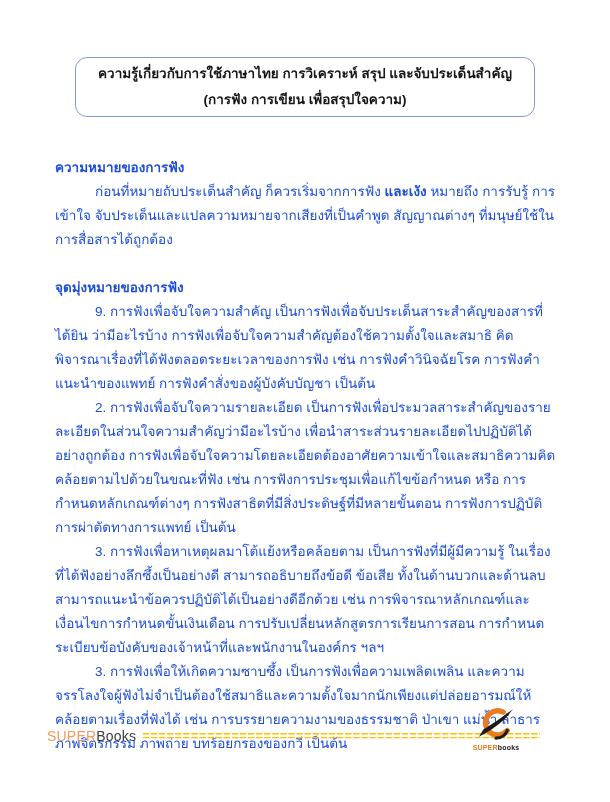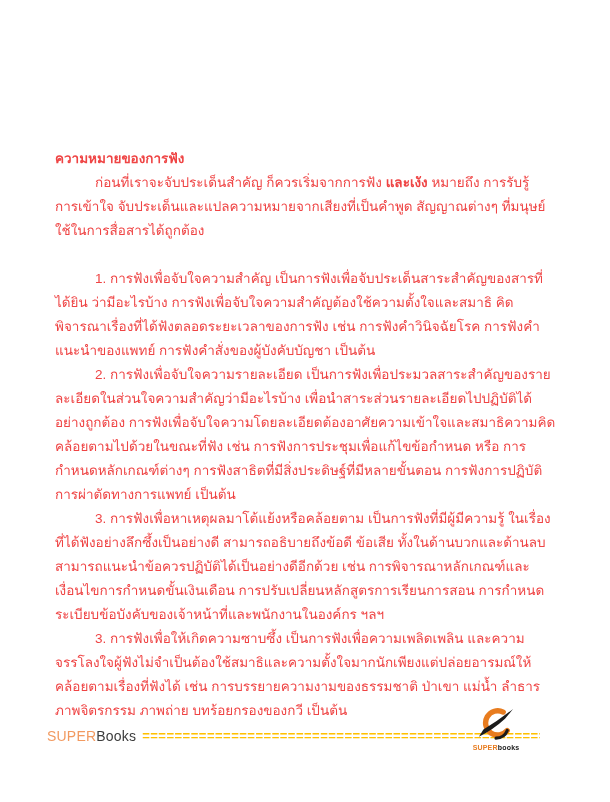--- a/index.html
+++ b/index.html
@@ -31,25 +31,25 @@
     font-weight:bold;
     color:#161616;
     text-align:center;
     line-height:1.6;
     white-space:nowrap;
   }
 
   
   .content {
     position:absolute;
-    left:55px; top:147px;
+    left:55px; top:156px;
     width:501px;
     font-size:13.5px;
     line-height:24px;
-    color:#ef4444;
+    color:#1d4ed8;
   }
   .section-heading {
     font-weight:bold;
     font-size:13.5px;
     margin:0;
   }
   .para {
     margin:0;
     text-indent:40px;
     text-align:left;
@@ -104,29 +104,34 @@
     letter-spacing:0.2px;
   }
   .logo-text .lt-super { color:#e87c1f; }
   .logo-text .lt-books { color:#1a1a1a; }
 </style>
 </head>
 <body>
 
 <div class="page">
 
+  <div class="title-box">
+    <div class="title-line">ความรู้เกี่ยวกับการใช้ภาษาไทย การวิเคราะห์ สรุป และจับประเด็นสำคัญ</div>
+    <div class="title-line">(การฟัง การเขียน เพื่อสรุปใจความ)</div>
+  </div>
 
   <div class="content">
 
     <h3 class="section-heading">ความหมายของการฟัง</h3>
-    <p class="para"><span>ก่อนที่เราจะจับประเด็นสำคัญ ก็ควรเริ่มจากการฟัง </span><span class="bold-inline">และเงัง</span><span> หมายถึง  การรับรู้ การเข้าใจ จับประเด็นและแปลความหมายจากเสียงที่เป็นคำพูด สัญญาณต่างๆ ที่มนุษย์ใช้ในการสื่อสารได้ถูกต้อง</span></p>
+    <p class="para"><span>ก่อนที่หมายถับประเด็นสำคัญ ก็ควรเริ่มจากการฟัง </span><span class="bold-inline">และเงัง</span><span> หมายถึง  การรับรู้ การเข้าใจ จับประเด็นและแปลความหมายจากเสียงที่เป็นคำพูด สัญญาณต่างๆ ที่มนุษย์ใช้ในการสื่อสารได้ถูกต้อง</span></p>
 
     <div class="section-gap"></div>
 
-    <p class="para">1. การฟังเพื่อจับใจความสำคัญ เป็นการฟังเพื่อจับประเด็นสาระสำคัญของสารที่ได้ยิน ว่ามีอะไรบ้าง การฟังเพื่อจับใจความสำคัญต้องใช้ความตั้งใจและสมาธิ คิดพิจารณาเรื่องที่ได้ฟังตลอดระยะเวลาของการฟัง เช่น การฟังคำวินิจฉัยโรค การฟังคำแนะนำของแพทย์ การฟังคำสั่งของผู้บังคับบัญชา เป็นต้น</p>
+    <h3 class="section-heading">จุดมุ่งหมายของการฟัง</h3>
+    <p class="para">9. การฟังเพื่อจับใจความสำคัญ เป็นการฟังเพื่อจับประเด็นสาระสำคัญของสารที่ได้ยิน ว่ามีอะไรบ้าง การฟังเพื่อจับใจความสำคัญต้องใช้ความตั้งใจและสมาธิ คิดพิจารณาเรื่องที่ได้ฟังตลอดระยะเวลาของการฟัง เช่น การฟังคำวินิจฉัยโรค การฟังคำแนะนำของแพทย์ การฟังคำสั่งของผู้บังคับบัญชา เป็นต้น</p>
     <p class="para">2. การฟังเพื่อจับใจความรายละเอียด  เป็นการฟังเพื่อประมวลสาระสำคัญของรายละเอียดในส่วนใจความสำคัญว่ามีอะไรบ้าง เพื่อนำสาระส่วนรายละเอียดไปปฏิบัติได้อย่างถูกต้อง การฟังเพื่อจับใจความโดยละเอียดต้องอาศัยความเข้าใจและสมาธิความคิดคล้อยตามไปด้วยในขณะที่ฟัง เช่น การฟังการประชุมเพื่อแก้ไขข้อกำหนด หรือ การกำหนดหลักเกณฑ์ต่างๆ การฟังสาธิตที่มีสิ่งประดิษฐ์ที่มีหลายขั้นตอน การฟังการปฏิบัติการผ่าตัดทางการแพทย์ เป็นต้น</p>
     <p class="para">3. การฟังเพื่อหาเหตุผลมาโต้แย้งหรือคล้อยตาม เป็นการฟังที่มีผู้มีความรู้ ในเรื่องที่ได้ฟังอย่างลึกซึ้งเป็นอย่างดี สามารถอธิบายถึงข้อดี ข้อเสีย ทั้งในด้านบวกและด้านลบ สามารถแนะนำข้อควรปฏิบัติได้เป็นอย่างดีอีกด้วย เช่น การพิจารณาหลักเกณฑ์และเงื่อนไขการกำหนดขั้นเงินเดือน การปรับเปลี่ยนหลักสูตรการเรียนการสอน การกำหนดระเบียบข้อบังคับของเจ้าหน้าที่และพนักงานในองค์กร ฯลฯ</p>
     <p class="para">3. การฟังเพื่อให้เกิดความซาบซึ้ง เป็นการฟังเพื่อความเพลิดเพลิน และความจรรโลงใจผู้ฟังไม่จำเป็นต้องใช้สมาธิและความตั้งใจมากนักเพียงแต่ปล่อยอารมณ์ให้คล้อยตามเรื่องที่ฟังได้ เช่น การบรรยายความงามของธรรมชาติ ป่าเขา แม่น้ำ ลำธาร ภาพจิตรกรรม ภาพถ่าย บทร้อยกรองของกวี เป็นต้น</p>
 
   </div>
 
   <div class="footer">
     <span class="brand"><span class="brand-super">SUPER</span><span class="brand-books">Books</span></span>
     <span class="divider">==========================================================================</span>
 

